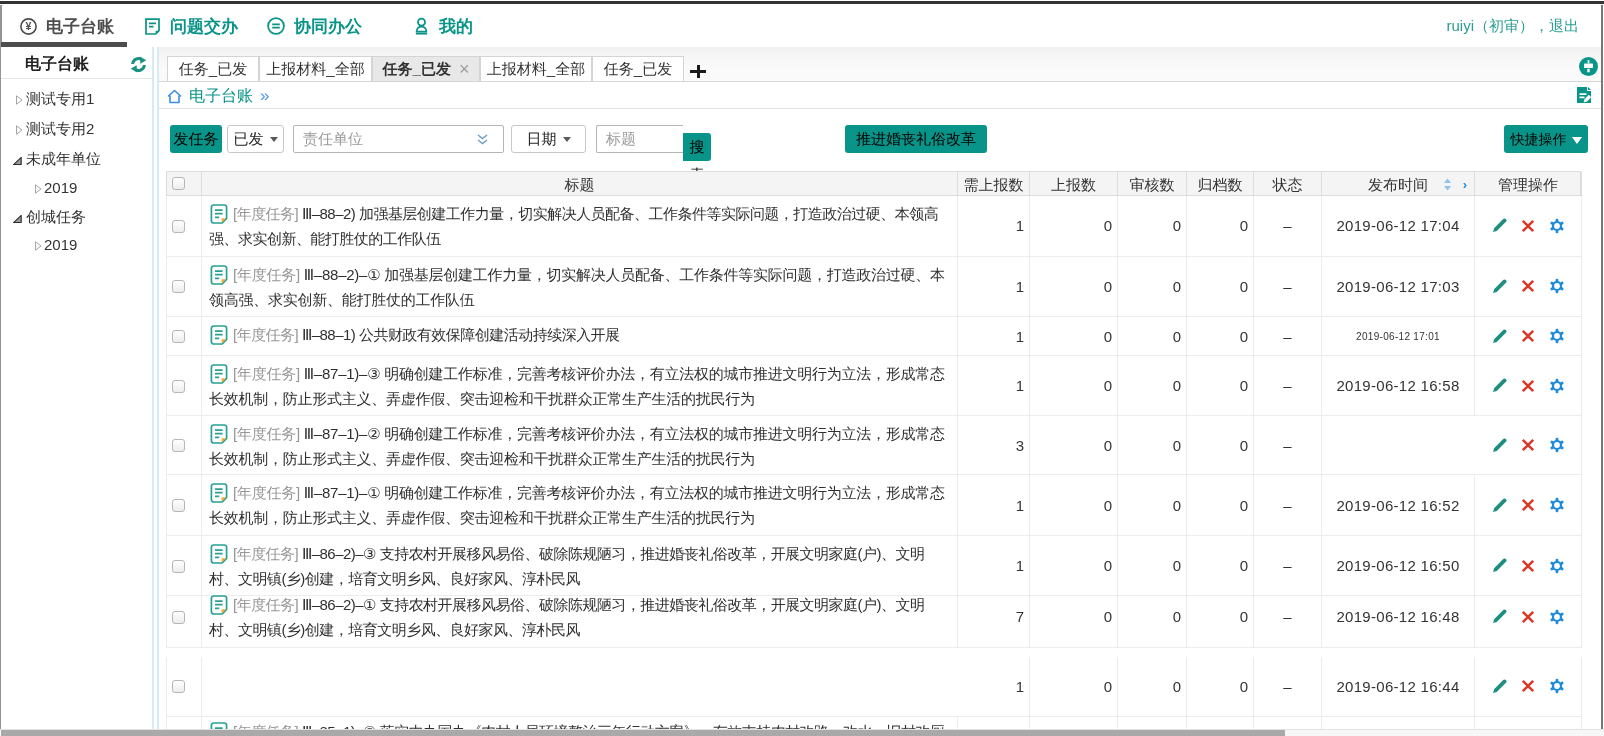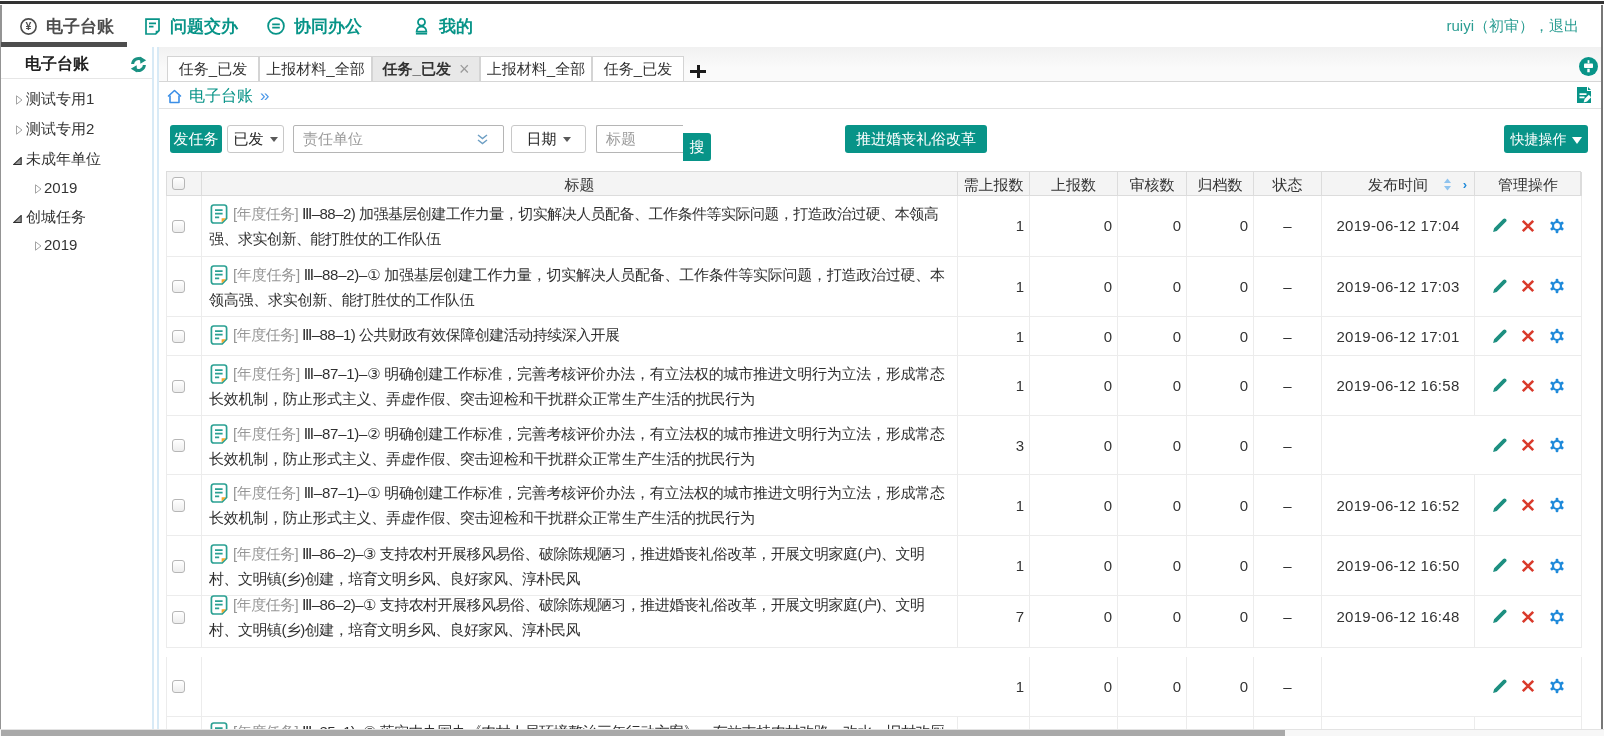--- a/index.html
+++ b/index.html
@@ -27,21 +27,21 @@
 #tabstrip{position:absolute;left:0;top:0;width:1442px;height:35px;background:linear-gradient(180deg,#f1f1f1,#fafafa 60%);border-bottom:1px solid #d6d6d6}
 .tab{position:absolute;top:9px;height:25px;background:#fff;border:1px solid #d4d4d4;border-bottom:none;font-size:15px;color:#333;display:flex;align-items:center;justify-content:center}
 .tab.act{background:#e8e8e8;font-weight:700}
 .tab .x{color:#9b9b9b;font-weight:400;font-size:18px;margin-left:8px;line-height:1}
 #crumb{position:absolute;left:0;top:36px;width:1442px;height:26px;background:#fff;border-bottom:1px solid #e2e2e2}
 #crumb .bc{position:absolute;left:8px;top:3px;display:flex;align-items:center;gap:7px;font-size:16px}
 #crumb .t{color:#089488}
 #crumb .gg{color:#4a97e8;font-size:17px;margin-top:-2px}
 
 #filters{position:absolute;left:0;top:62px;width:1442px;height:110px;background:#fff}
-.btn{position:absolute;height:28px;border-radius:3px;background:#089488;color:#ffffff;font-size:15px;text-align:center;line-height:28px}
+.btn{position:absolute;height:28px;border-radius:3px;background:#089488;color:#000000;font-size:15px;text-align:center;line-height:28px}
 .wbtn{position:absolute;height:28px;border-radius:3px;background:#fff;border:1px solid #c8c8c8;color:#222;font-size:15px;display:flex;align-items:center;justify-content:center;gap:6px}
 .caret{width:0;height:0;border-left:4px solid transparent;border-right:4px solid transparent;border-top:5px solid #5a5a5a}
 .inp{position:absolute;height:28px;border:1px solid #b5b5b5;border-radius:2px;background:#fff;color:#9b9b9b;font-size:15px;line-height:26px;padding-left:9px}
 
 #tbl{position:absolute;left:7px;top:124px;width:1415px}
 .hrow{position:absolute;left:0;top:0;height:25px;background:#f4f4f4;border:1px solid #dcdcdc;border-left:1px solid #dcdcdc;width:1415px}
 .hc{position:absolute;top:0;height:25px;line-height:25px;text-align:center;font-size:15px;color:#333;border-right:1px solid #dcdcdc}
 .row{position:absolute;left:0;width:1416px;border-bottom:1px solid #ececec;border-left:1px solid #ececec}
 .cell{position:absolute;top:0;height:100%;border-right:1px solid #ececec}
 .num{text-align:right;padding-right:5px;font-size:15px}
@@ -298,21 +298,21 @@
 <div class="cell title" style="left:35px;width:756px"><svg class="dicon" width="18" height="20" viewBox="0 0 18 20">
               <path d="M3.6 1 h10.8 a2.2 2.2 0 0 1 2.2 2.2 v11.2 L12.2 19 H3.6 a2.2 2.2 0 0 1-2.2-2.2 V3.2 a2.2 2.2 0 0 1 2.2-2.2z" fill="none" stroke="#2aa092" stroke-width="1.7"></path>
               <path d="M5 6.1 h7.6 M5 9.7 h7.6 M5 13.3 h4.2" stroke="#2aa092" stroke-width="1.8"></path>
               <path d="M11.6 18.4 v-4.2 h4.4z" fill="#f6a829"></path>
             </svg><span class="gray">[年度任务] </span>Ⅲ–88–1) 公共财政有效保障创建活动持续深入开展</div>
 <div class="cell num" style="left:791px;width:72px;display:flex;align-items:center;justify-content:flex-end">1</div>
 <div class="cell num" style="left:863px;width:88px;display:flex;align-items:center;justify-content:flex-end">0</div>
 <div class="cell num" style="left:951px;width:69px;display:flex;align-items:center;justify-content:flex-end">0</div>
 <div class="cell num" style="left:1020px;width:67px;display:flex;align-items:center;justify-content:flex-end">0</div>
 <div class="cell ctr" style="left:1087px;width:68px">–</div>
-<div class="cell ctr" style="left:1155px;width:153px;font-size:15px;letter-spacing:0.3px">2019-06-12 17:01</div>
+<div class="cell ctr" style="left:1155px;width:153px;font-size:10px;letter-spacing:0.3px">2019-06-12 17:01</div>
 <div class="cell ctr" style="left:1308px;width:107px;gap:14px">
             <svg width="15" height="15" viewBox="0 0 15 15">
               <path d="M1.1 13.9 l1-3.7 9.1-9.1 a1.9 1.9 0 0 1 2.7 2.7 l-9.1 9.1z" fill="#1d8f80"></path>
             </svg>
             <svg width="14" height="14" viewBox="0 0 14 14">
               <path d="M1.8 1.8 L12.2 12.2 M12.2 1.8 L1.8 12.2" stroke="#d93a2b" stroke-width="2.6"></path>
             </svg>
             <svg width="16" height="16" viewBox="0 0 16 16">
               <g fill="#1f8ada">
                 <circle cx="8" cy="8" r="5.1"></circle>
@@ -532,20 +532,21 @@
 </div>
 <div class="row" style="top:460.5px;height:60.5px">
 <div class="cell" style="left:0;width:35px">
             <span class="cb" style="left:5px;top:23.75px"></span>
           </div>
 <div class="cell num" style="left:791px;width:72px;display:flex;align-items:center;justify-content:flex-end">1</div>
 <div class="cell num" style="left:863px;width:88px;display:flex;align-items:center;justify-content:flex-end">0</div>
 <div class="cell num" style="left:951px;width:69px;display:flex;align-items:center;justify-content:flex-end">0</div>
 <div class="cell num" style="left:1020px;width:67px;display:flex;align-items:center;justify-content:flex-end">0</div>
 <div class="cell ctr" style="left:1087px;width:68px">–</div>
+<div class="cell ctr" style="left:1155px;width:153px;font-size:15px;letter-spacing:0.3px">2019-06-12 16:44</div>
 <div class="cell ctr" style="left:1308px;width:107px;gap:14px">
             <svg width="15" height="15" viewBox="0 0 15 15">
               <path d="M1.1 13.9 l1-3.7 9.1-9.1 a1.9 1.9 0 0 1 2.7 2.7 l-9.1 9.1z" fill="#1d8f80"></path>
             </svg>
             <svg width="14" height="14" viewBox="0 0 14 14">
               <path d="M1.8 1.8 L12.2 12.2 M12.2 1.8 L1.8 12.2" stroke="#d93a2b" stroke-width="2.6"></path>
             </svg>
             <svg width="16" height="16" viewBox="0 0 16 16">
               <g fill="#1f8ada">
                 <circle cx="8" cy="8" r="5.1"></circle>

